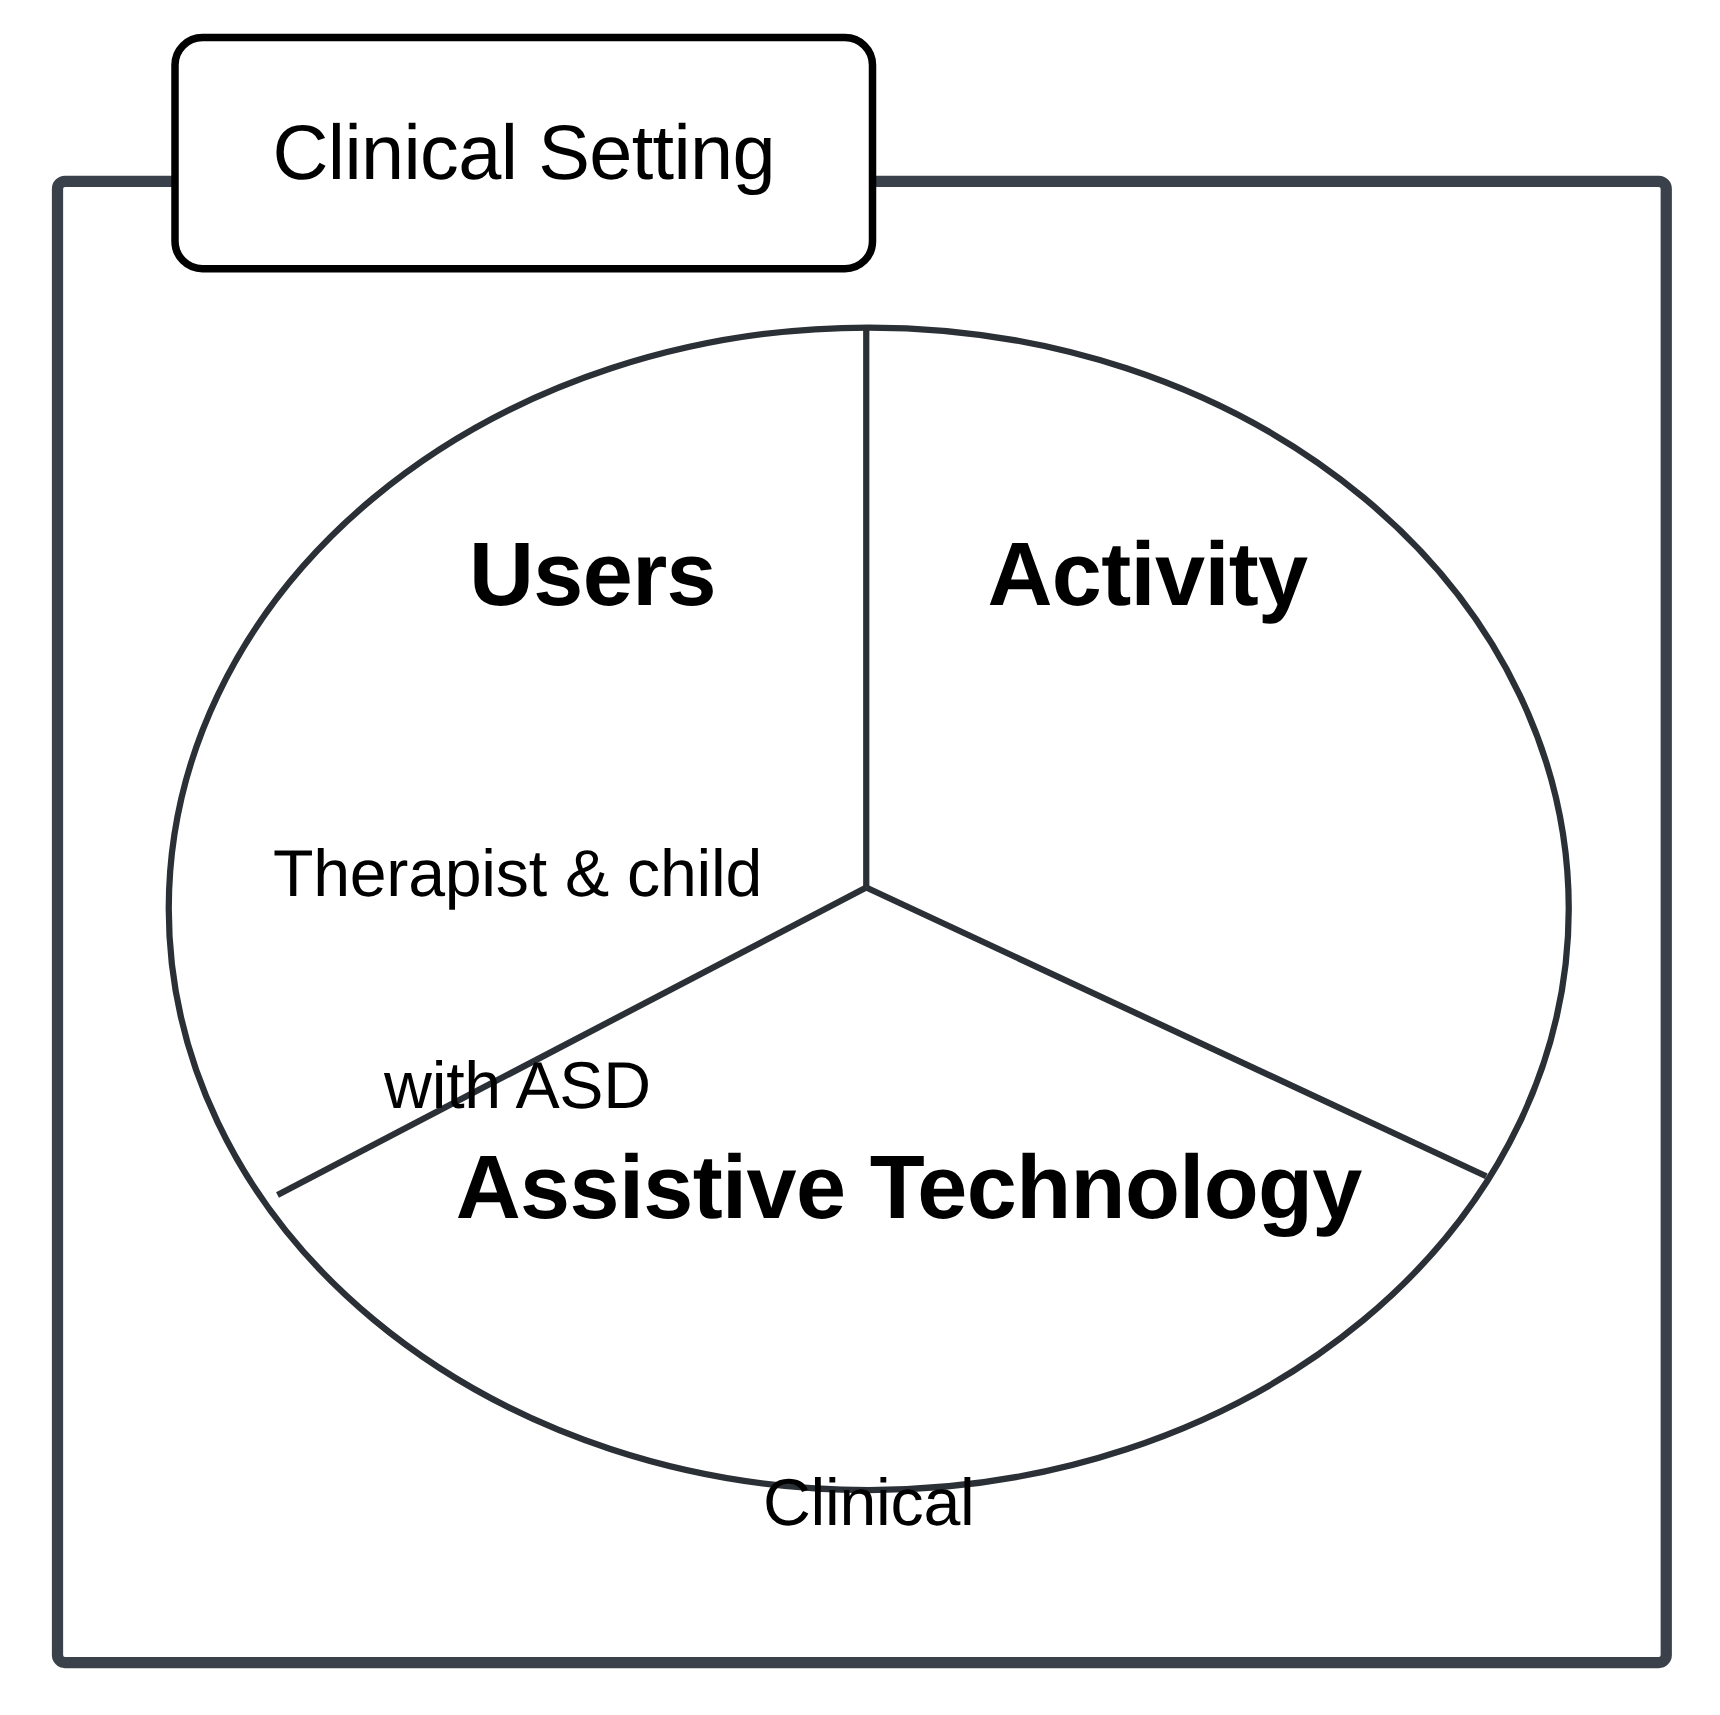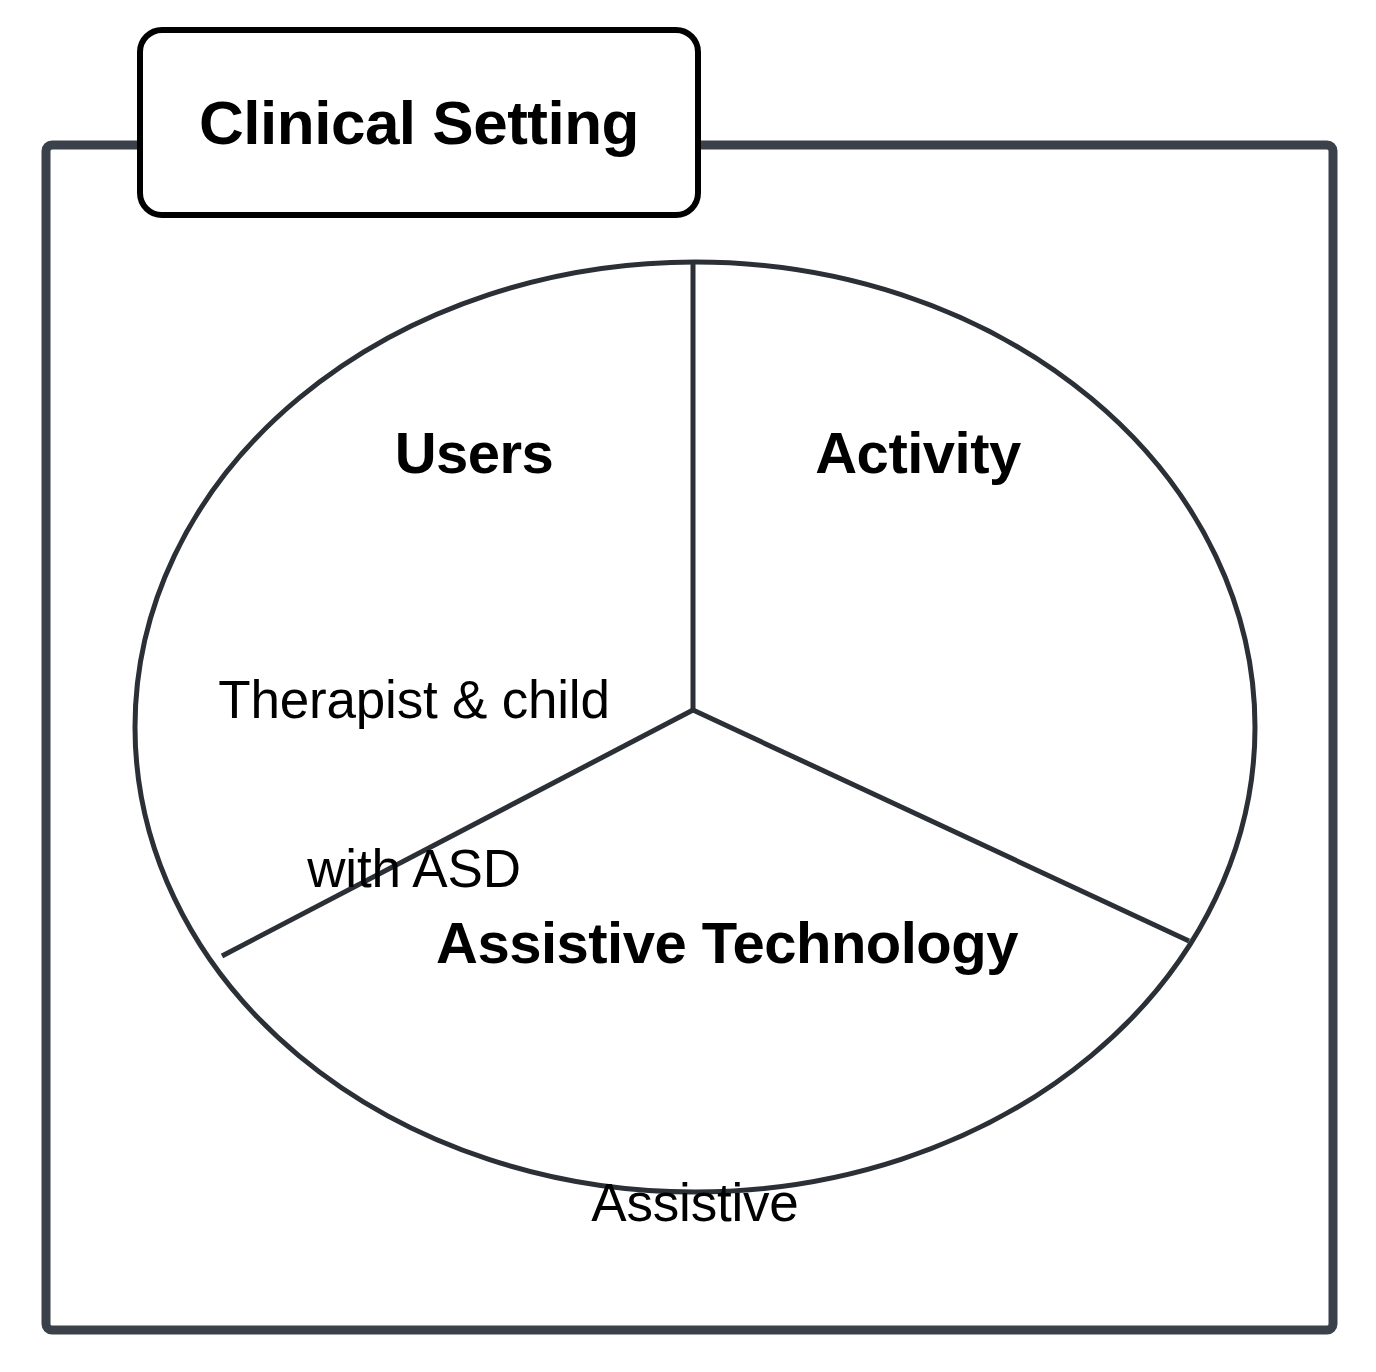--- a/index.html
+++ b/index.html
@@ -38,41 +38,41 @@
   .txt {
     position: absolute;
     text-align: center;
     white-space: pre;
     line-height: 1.06;
     color: #000000;
   }
 
   .section-title {
     font-weight: bold;
-    font-size: 58px;
+    font-size: 72px;
     letter-spacing: -0.5px;
   }
 
   .section-body {
     font-weight: normal;
     font-size: 53px;
     letter-spacing: -0.2px;
   }
 
   
   #container-label-text {
     position: absolute;
     left: 140px;
     top: 30px;
     width: 558px;
     height: 185px;
     display: flex;
     align-items: center;
     justify-content: center;
-    font-weight: bold;
+    font-weight: normal;
     font-size: 62px;
     letter-spacing: -0.5px;
     color: #000000;
   }
 
   
   #seg-users-title   { left: 244px; top: 422px; width: 460px; }
   #seg-users-body    { left: 164px; top: 560px; width: 500px; text-align: center; }
 
   #seg-activity-title{ left: 688px; top: 422px; width: 460px; }
@@ -106,16 +106,16 @@
   <div class="txt section-title" id="seg-users-title">Users</div>
   <div class="txt section-body" id="seg-users-body">
     <div>Therapist &amp; child</div>
     <div>with ASD</div>
   </div>
 
   <div class="txt section-title" id="seg-activity-title">Activity</div>
 
   <div class="txt section-title" id="seg-tech-title">Assistive Technology</div>
   <div class="txt section-body" id="seg-tech-body">
-    <div>Assistive</div>
+    <div>Clinical</div>
   </div>
 
 </div>
 
 </body></html>

